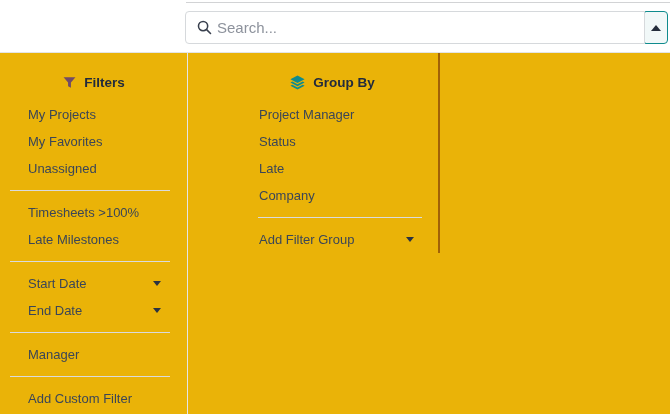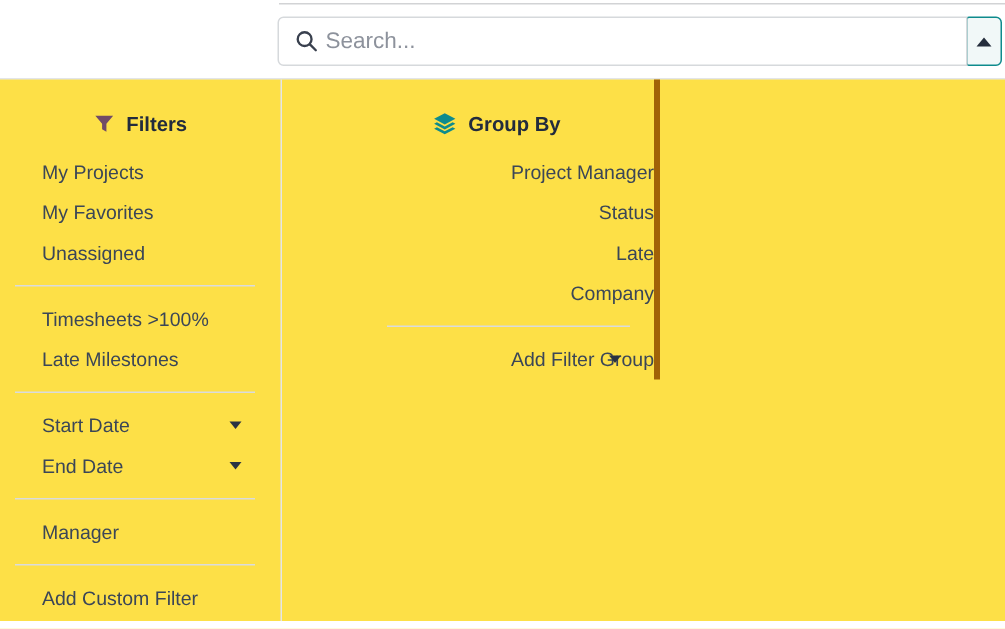--- a/index.html
+++ b/index.html
@@ -21,36 +21,36 @@
   .search-input-wrap input::placeholder { color:#8d929c; opacity:1; }
   .search-icon { position:absolute; left:11px; top:8px; width:17px; height:17px; }
   .toggle-btn { width:24px; height:33px; margin-left:-1px; background:#f1f8f8;
       border:1.5px solid #0e8b8d; border-radius:2px 4px 4px 2px; cursor:pointer;
       display:flex; align-items:center; justify-content:center; }
   .caret-up { width:0; height:0; border-left:5px solid transparent;
       border-right:5px solid transparent; border-bottom:6px solid #242d3c; }
 
   
   .panel { position:absolute; left:0; right:0; top:52px; border-top:1px solid #e3e5e7;
-      display:flex; align-items:flex-start; background:#fde047; }
+      display:flex; align-items:flex-start; background:#eab308; }
   .col { padding-top:19px; }
   .col-filters  { width:188px; border-right:1px solid #e4e5e8; padding-bottom:2px; }
-  .col-groupby  { width:252px; border-right:4px solid #a16207; }
+  .col-groupby  { width:252px; border-right:2px solid #a16207; }
   .col-favorites{ width:230px; }
 
   .col-header { display:flex; align-items:center; justify-content:center; gap:7px;
       height:20px; margin-bottom:9px; font-size:13.5px; font-weight:bold; color:#222b3d; }
   .col-groupby   .col-header { position:relative; left:19px; }
   .col-favorites .col-header { position:relative; left:30px; }
   .hicon { display:block; }
 
   .item { position:relative; height:27px; line-height:27px; font-size:13px; color:#3b4657;
       cursor:pointer; white-space:nowrap; }
   .col-filters  .item { padding-left:28px; }
-  .col-groupby  .item { padding-left:71px;text-align:right; }
+  .col-groupby  .item { padding-left:71px; }
   .col-favorites .item{ padding-left:71px; }
 
   .divider { height:1px; background:#d9dbde; }
   .col-filters .divider { margin:8px 17px 8px 10px; }
   .col-groupby .divider { margin:8px 16px 8px 70px; }
 
   .caret-down { display:inline-block; width:0; height:0;
       border-left:4px solid transparent; border-right:4px solid transparent;
       border-top:5px solid #2a3342; }
   .caret-abs1 { position:absolute; left:153px; top:11px; }

